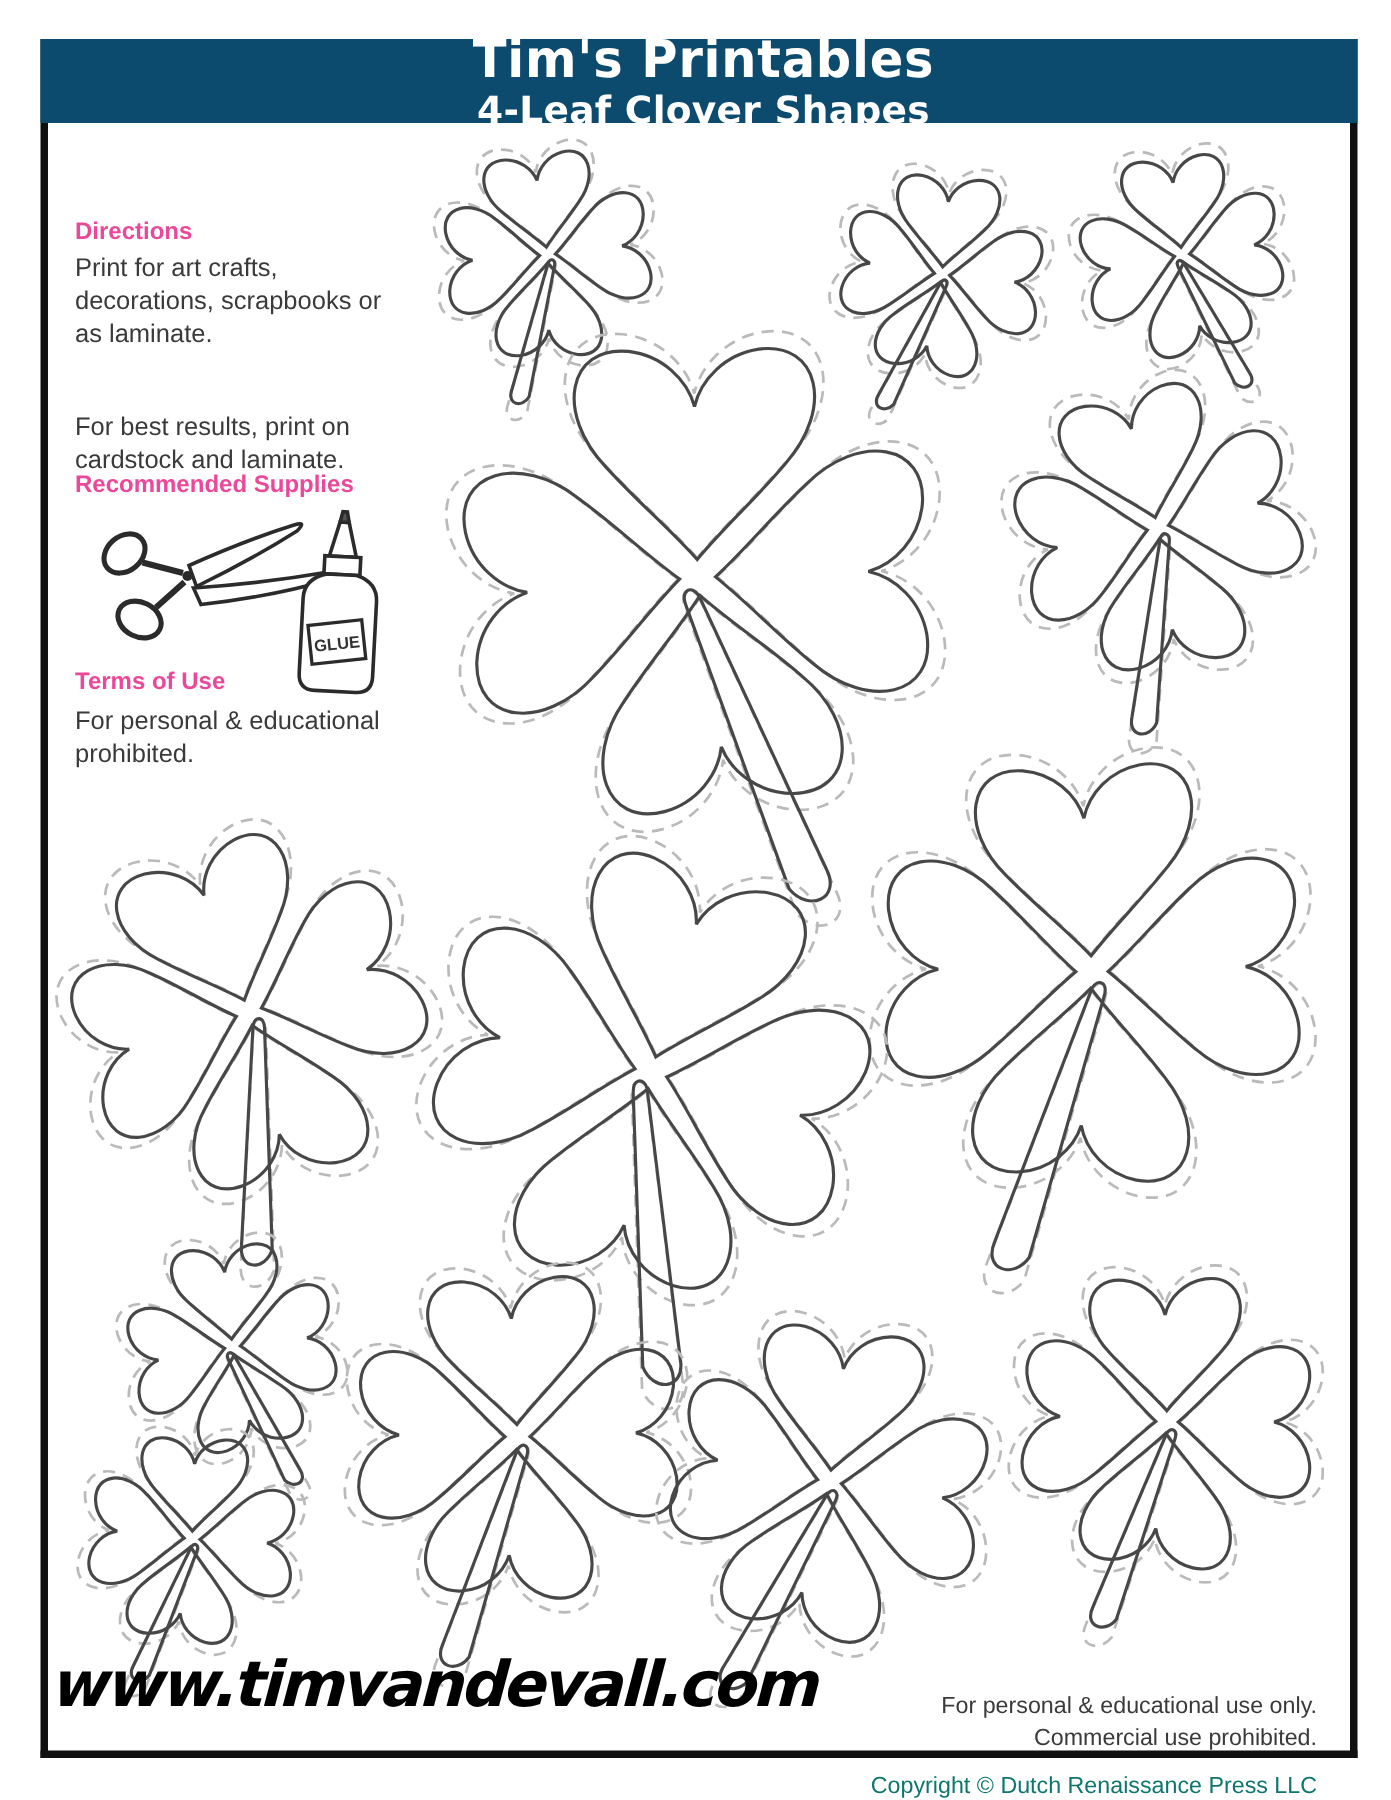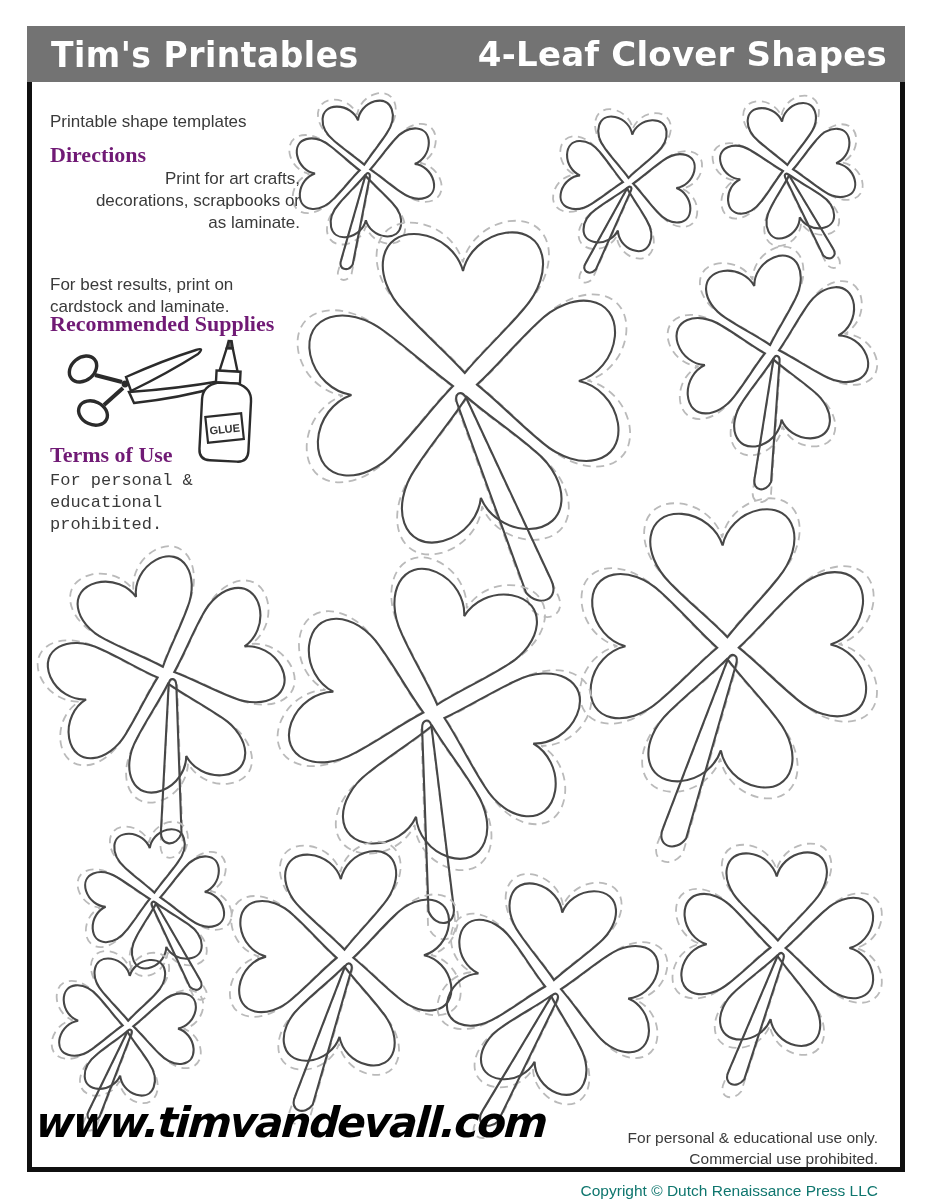--- a/index.html
+++ b/index.html
@@ -3,41 +3,41 @@
 <meta charset="utf-8">
 <title>Tim's Printables – 4-Leaf Clover Shapes</title>
 <style>
   html,body{margin:0;padding:0;background:#ffffff;}
   .page{position:relative;width:927px;height:1200px;background:#ffffff;overflow:hidden;
         font-family:"Liberation Sans",sans-serif;}
   
   .frame{position:absolute;left:27px;top:26px;width:878px;height:1146px;
          border:5px solid #101010;border-top:0;box-sizing:border-box;pointer-events:none;z-index:5;}
   
-  .topbar{position:absolute;left:27px;top:26px;width:878px;height:56px;background:#737373;
-          display:flex;align-items:center;justify-content:space-between;box-sizing:border-box;
-          padding:0 18px 0 24px;z-index:6;}
+  .topbar{position:absolute;left:27px;top:26px;width:878px;height:56px;background:#0c4a6e;
+          display:flex;align-items:center;justify-content:center;box-sizing:border-box;
+          padding:0 18px 0 24px;z-index:6;flex-direction:column;}
   .brand{color:#ffffff;font-family:"DejaVu Sans",sans-serif;font-weight:700;font-size:33px;
          letter-spacing:.5px;white-space:nowrap;transform:scaleY(1.05);}
-  .sheet-title{color:#ffffff;font-family:"DejaVu Sans",sans-serif;font-weight:700;font-size:34px;
+  .sheet-title{color:#ffffff;font-family:"DejaVu Sans",sans-serif;font-weight:700;font-size:25px;
          letter-spacing:.2px;white-space:nowrap;}
   
   .art{position:absolute;left:0;top:0;z-index:1;}
   .clover-line{fill:none;stroke:#474747;}
   .clover-cut{fill:none;stroke:#bababa;}
   
   .txt{position:absolute;color:#3a3a3a;font-size:17px;line-height:22px;z-index:4;width:250px;}
-  .h{font-weight:700;color:#701a75;font-size:22px;font-family:Liberation Serif, serif;}
+  .h{font-weight:700;color:#ec4899;font-size:16px;}
   .intro{left:50px;top:111px;}
   .dir-h{left:50px;top:144px;}
-  .dir-p{left:50px;top:168px;text-align:right;}
+  .dir-p{left:50px;top:168px;}
   .best-p{left:50px;top:246px;margin-top:28px;}
   .sup-h{left:50px;top:313px;}
   .terms-h{left:50px;top:444px;}
-  .terms-p{left:50px;top:470px;font-family:Liberation Mono, monospace;}
+  .terms-p{left:50px;top:470px;}
   
   .site{position:absolute;left:36px;top:1098px;z-index:6;color:#000;
         font-family:"DejaVu Sans",sans-serif;font-weight:700;font-style:italic;
         font-size:42px;letter-spacing:-2px;white-space:nowrap;transform:skewX(-4deg);}
   .fright{position:absolute;right:49px;top:1087px;z-index:6;text-align:right;
         color:#3a3a3a;font-size:15.5px;line-height:21px;margin-top:40px;}
   .copyright{margin-top:11px;color:#0f766e;}
 </style>
 </head>
 <body>
@@ -124,21 +124,20 @@
     </g>
   </svg>
 
   <div class="frame"></div>
 
   <header class="topbar">
     <div class="brand">Tim's Printables</div>
     <div class="sheet-title">4-Leaf Clover Shapes</div>
   </header>
 
-  <div class="txt intro">Printable shape templates</div>
 
   <div class="txt h dir-h">Directions</div>
   <div class="txt dir-p">
     <div>Print for art crafts,</div>
     <div>decorations, scrapbooks or</div>
     <div>as laminate.</div>
   </div>
 
   <div class="txt best-p">
     <div>For best results, print on</div>

